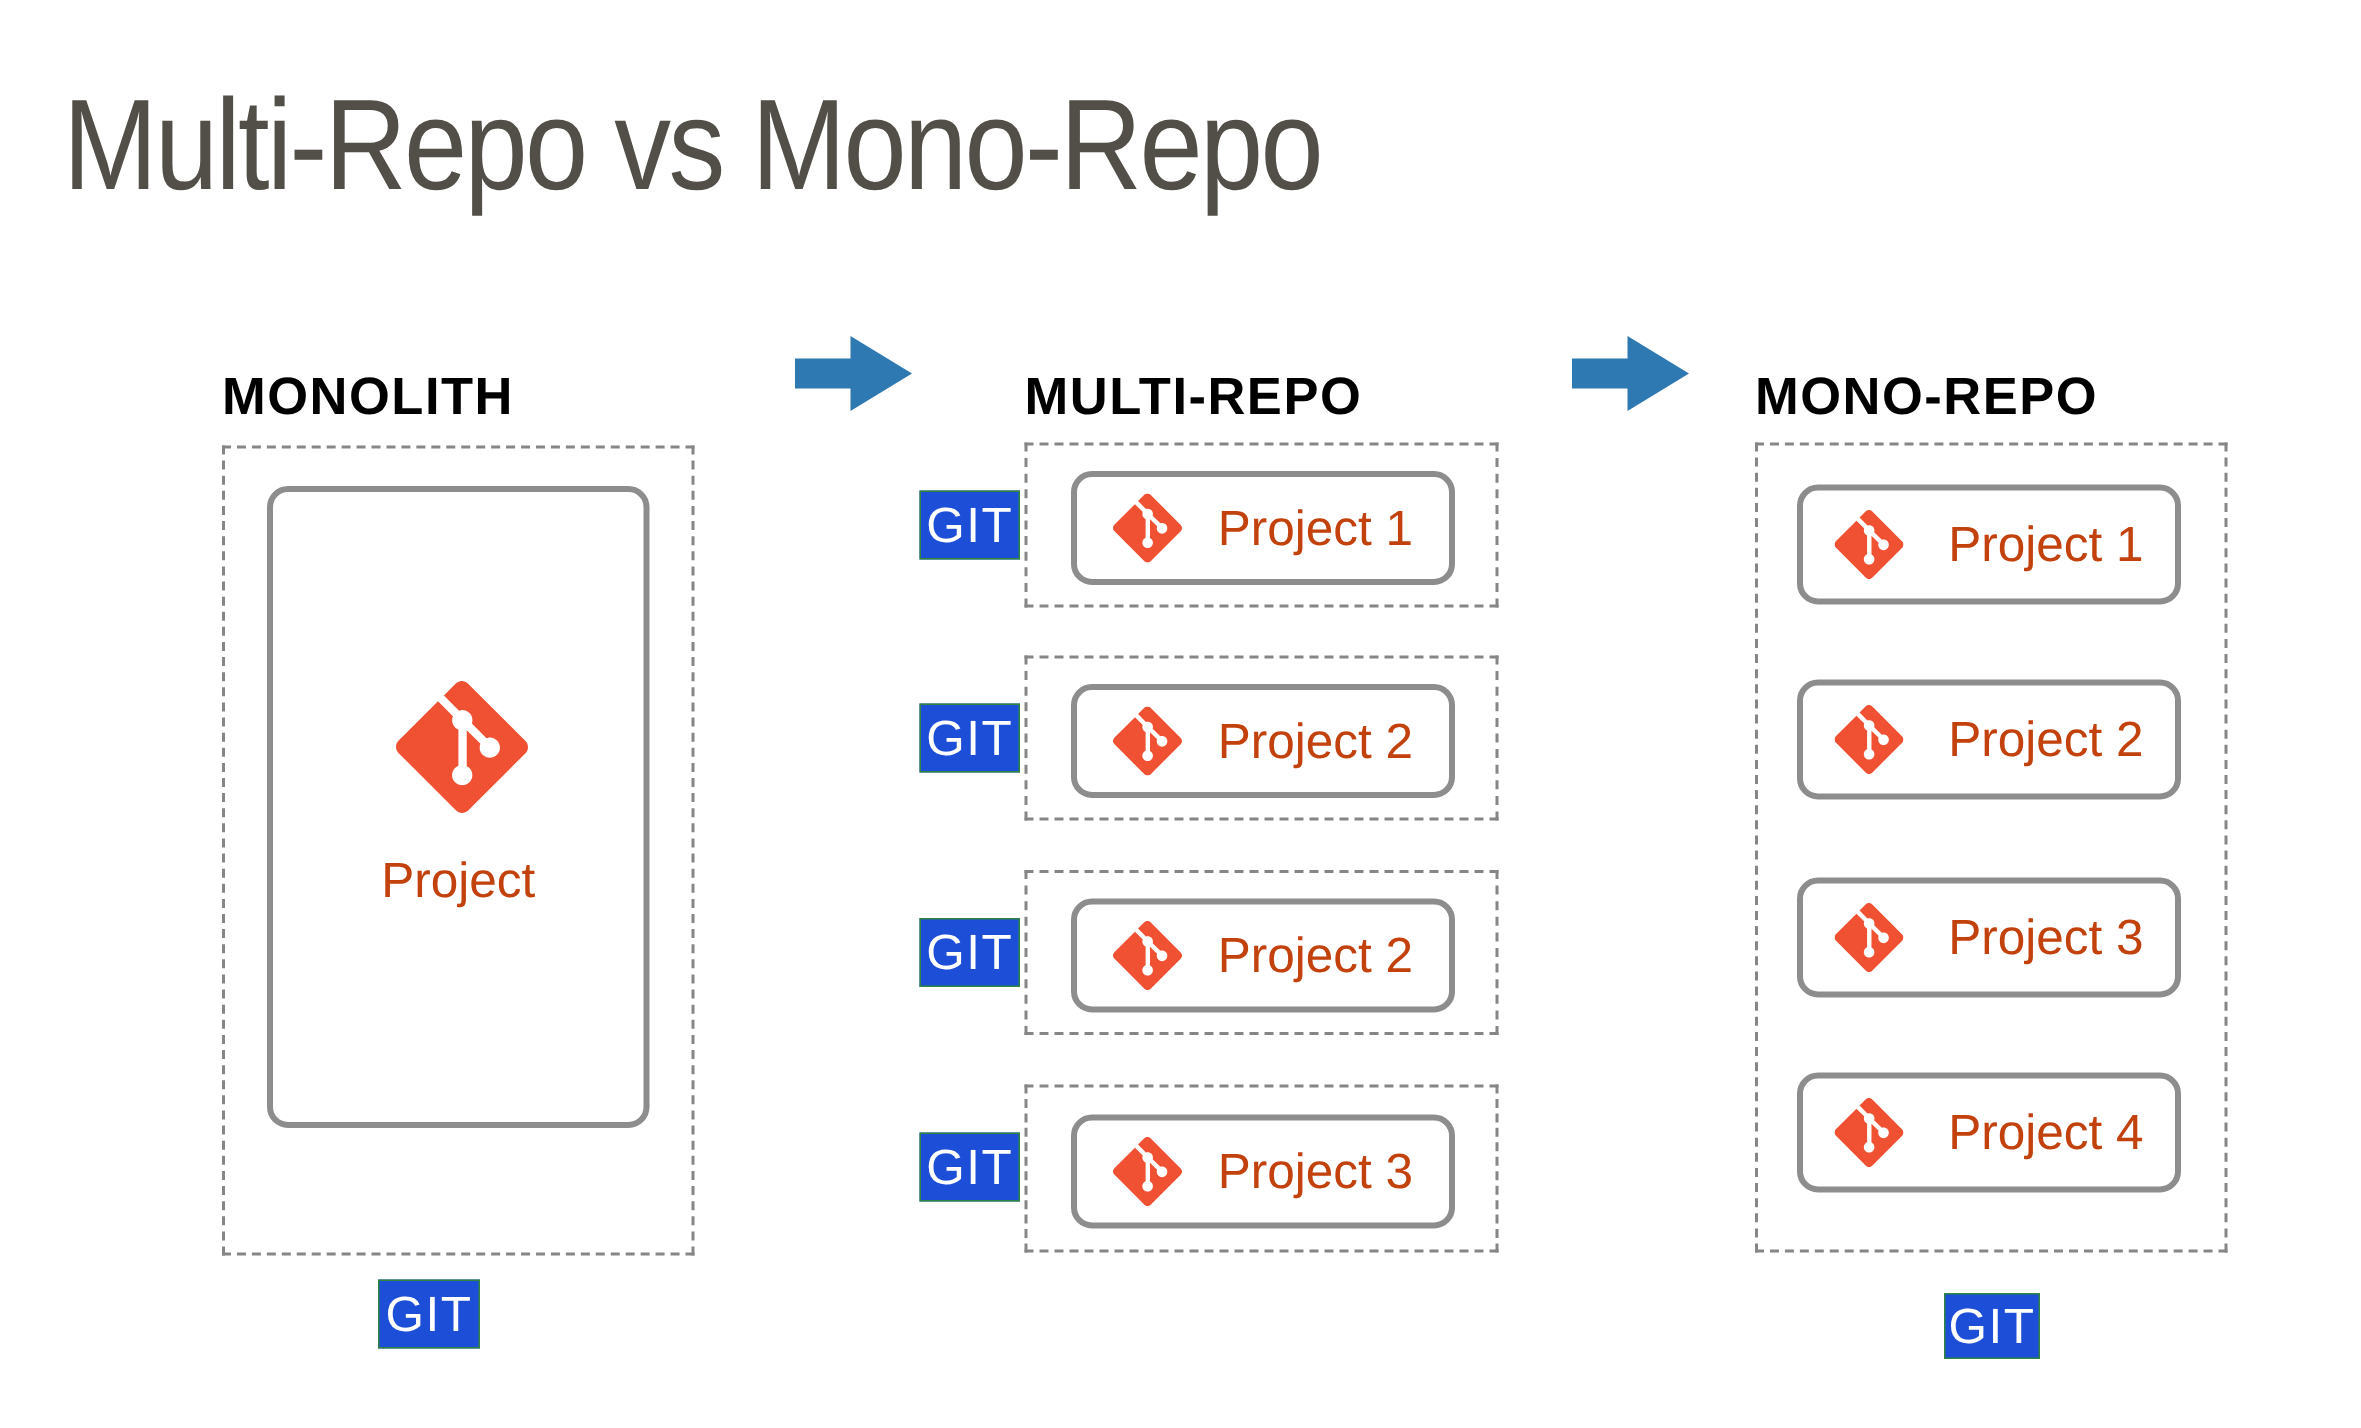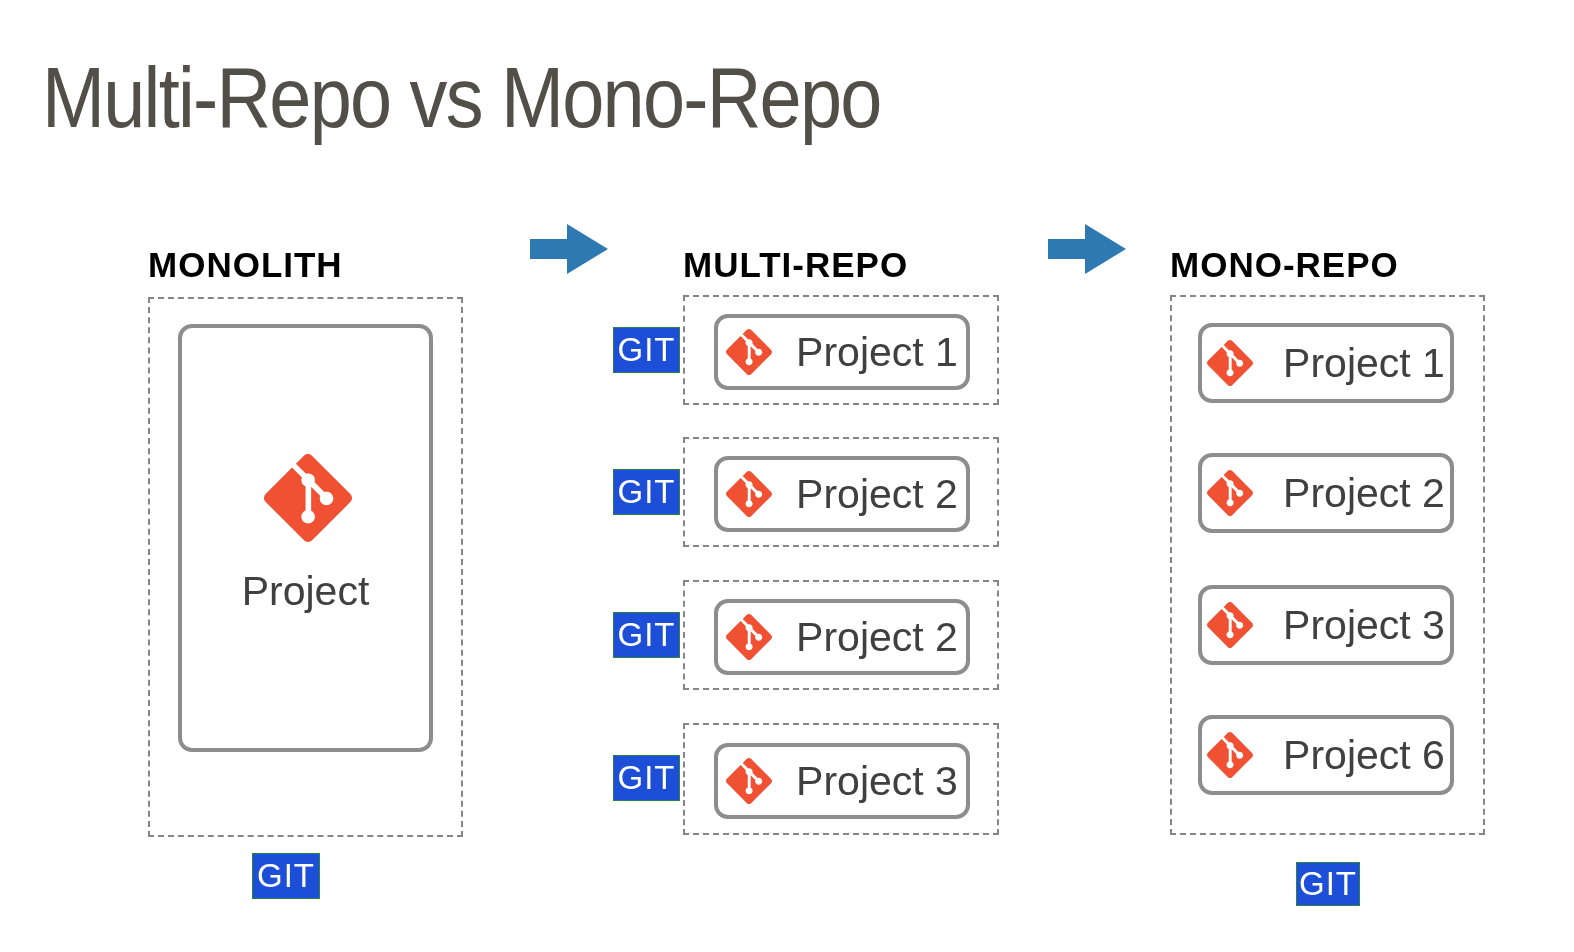--- a/index.html
+++ b/index.html
@@ -73,22 +73,22 @@
   .repo-content {
     position: absolute;
     inset: 0;
     display: flex;
     align-items: center;
     justify-content: center;
     gap: 24px;
   }
 
   .proj-label {
-    font-size: 41px;
-    color: #404040;
+    font-size: 33px;
+    color: #c2410c;
     white-space: nowrap;
   }
 
   .git-icon-small { width: 46px; height: 46px; flex: 0 0 auto; }
   .git-icon-large { width: 88px; height: 88px; }
 
   .mono-icon-label { 
     display: flex; 
     align-items: center; 
     justify-content: center; 
@@ -207,20 +207,20 @@
         </svg>
         <span class="proj-label">Project 3</span>
       </div>
     </div>
 
     <div class="sketch-box" style="left:26px; top:418px; width:256px; height:80px;">
       <div class="mono-icon-label">
         <svg class="git-icon-small" viewBox="0 0 24 24">
           <path fill="#F05133" d="M23.546 10.93 13.067.452c-.604-.603-1.582-.603-2.188 0L8.708 2.627l2.76 2.76c.645-.215 1.379-.07 1.889.441.516.515.658 1.258.438 1.9l2.658 2.66c.645-.223 1.387-.078 1.9.435.721.72.721 1.884 0 2.604-.719.719-1.881.719-2.6 0-.539-.541-.674-1.337-.404-1.996L12.86 8.955v6.525c.176.086.342.203.488.348.713.721.713 1.883 0 2.6-.719.721-1.889.721-2.609 0-.719-.719-.719-1.879 0-2.598.182-.18.387-.316.605-.406V8.835c-.217-.091-.424-.222-.6-.401-.545-.545-.676-1.342-.396-2.009L7.636 3.7.45 10.881c-.6.605-.6 1.584 0 2.189l10.48 10.477c.604.604 1.582.604 2.186 0l10.43-10.43c.605-.603.605-1.582 0-2.187"></path>
         </svg>
-        <span class="proj-label">Project 6</span>
+        <span class="proj-label">Project 4</span>
       </div>
     </div>
 
   </div>
   <div class="git-badge" style="left:1296px; top:862px; width:64px; height:44px;">GIT</div>
 
 </div>
 
 </body></html>

